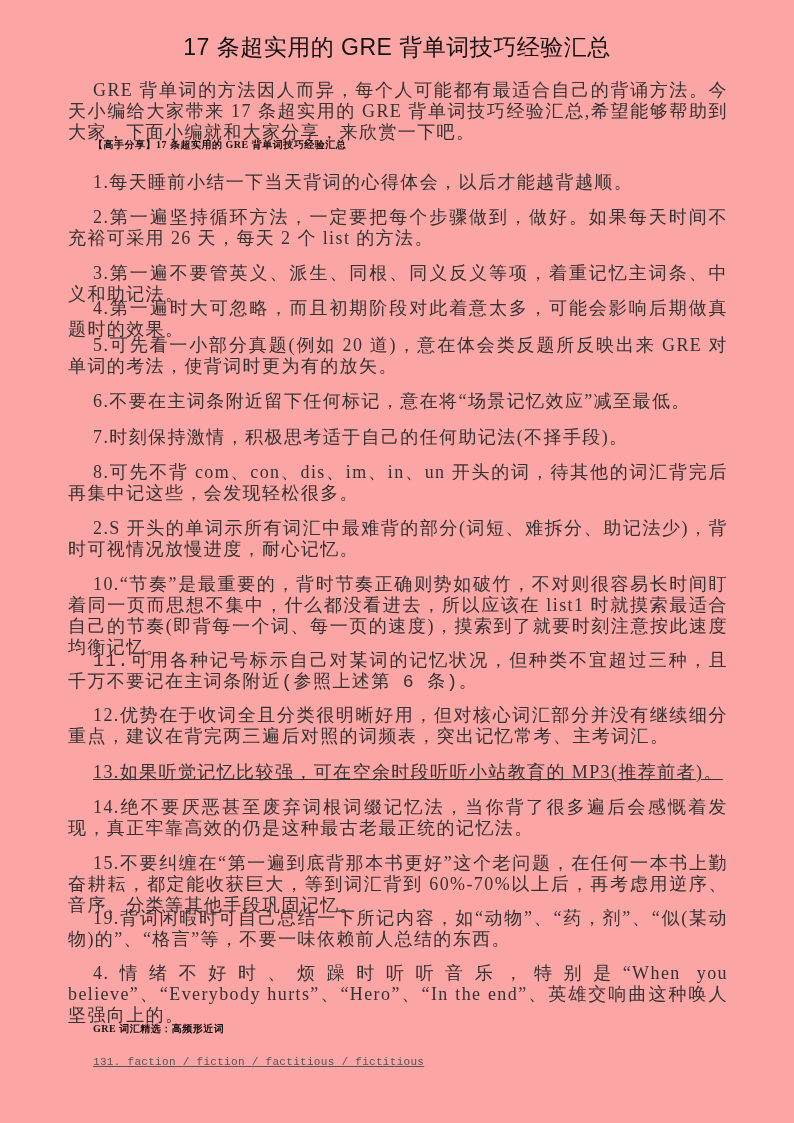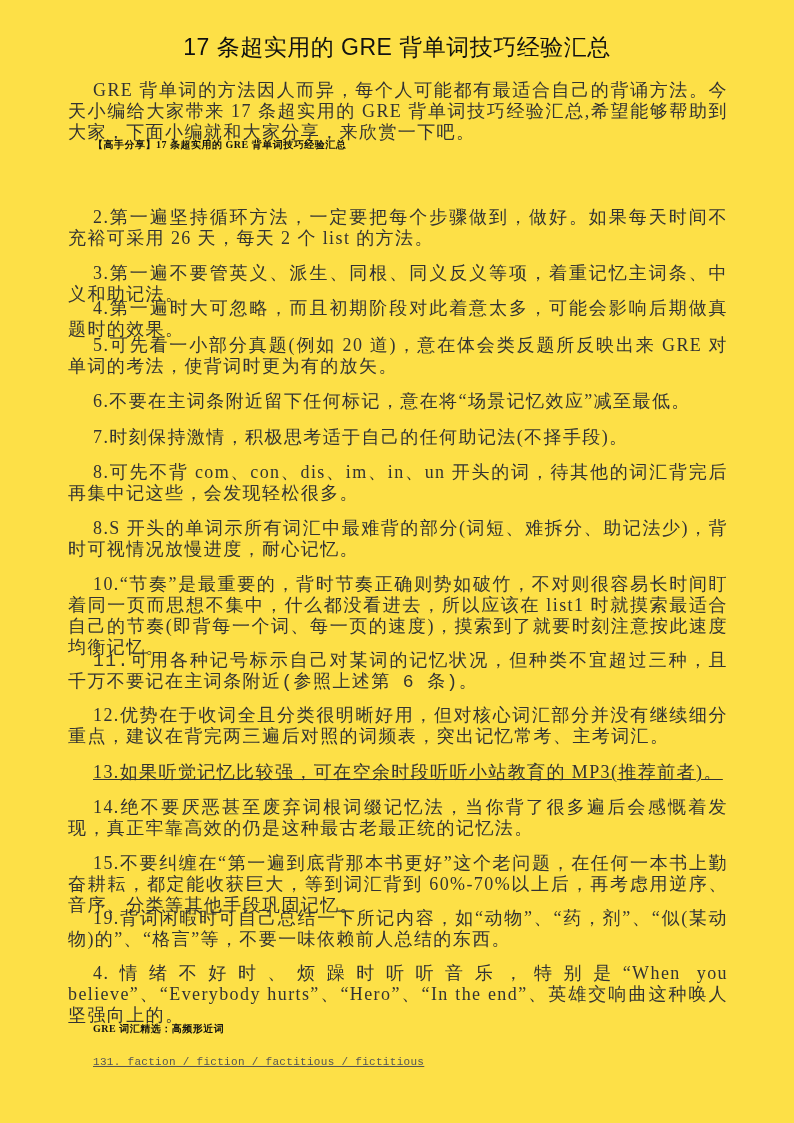--- a/index.html
+++ b/index.html
@@ -1,19 +1,19 @@
 <!DOCTYPE html>
 <html><head>
   <meta charset="utf-8">
   <style>
     html, body { margin: 0; padding: 0; background: #ffffff; }
     body { width: 794px; height: 1123px; overflow: hidden; position: relative; }
     .page {
       position: absolute; left: 0; top: 0; width: 794px; height: 1123px;
-      background: #fde047; color: #222;
+      background: #fca5a5; color: #222;
     }
     .title {
       position: absolute; left: 0; top: 32px; width: 794px; text-align: center;
       font-family: "Liberation Sans", "DejaVu Sans", sans-serif;
       font-size: 23px; color: #111; letter-spacing: 0.5px;
     }
     .para {
       position: absolute; left: 68px; width: 660px;
       font-family: "Liberation Serif", "DejaVu Serif", serif;
       font-size: 18px; line-height: 21px; color: #333;
@@ -36,28 +36,29 @@
 </head>
 <body>
 
 <div class="page">
   <div class="title">17 条超实用的 GRE 背单词技巧经验汇总</div>
 
   <div class="para" style="top:80px;">GRE 背单词的方法因人而异，每个人可能都有最适合自己的背诵方法。今天小编给大家带来 17 条超实用的 GRE 背单词技巧经验汇总,希望能够帮助到大家，下面小编就和大家分享，来欣赏一下吧。</div>
 
   <div class="heading" style="top:134px;">【高手分享】17 条超实用的 GRE 背单词技巧经验汇总</div>
 
+  <div class="para" style="top:172px;">1.每天睡前小结一下当天背词的心得体会，以后才能越背越顺。</div>
   <div class="para" style="top:207px;">2.第一遍坚持循环方法，一定要把每个步骤做到，做好。如果每天时间不充裕可采用 26 天，每天 2 个 list 的方法。</div>
   <div class="para" style="top:263px;">3.第一遍不要管英义、派生、同根、同义反义等项，着重记忆主词条、中义和助记法。</div>
   <div class="para" style="top:298px;">4.第一遍时大可忽略，而且初期阶段对此着意太多，可能会影响后期做真题时的效果。</div>
   <div class="para" style="top:335px;">5.可先看一小部分真题(例如 20 道)，意在体会类反题所反映出来 GRE 对单词的考法，使背词时更为有的放矢。</div>
   <div class="para" style="top:391px;">6.不要在主词条附近留下任何标记，意在将“场景记忆效应”减至最低。</div>
   <div class="para" style="top:427px;">7.时刻保持激情，积极思考适于自己的任何助记法(不择手段)。</div>
   <div class="para" style="top:462px;">8.可先不背 com、con、dis、im、in、un 开头的词，待其他的词汇背完后再集中记这些，会发现轻松很多。</div>
-  <div class="para" style="top:518px;">8.S 开头的单词示所有词汇中最难背的部分(词短、难拆分、助记法少)，背时可视情况放慢进度，耐心记忆。</div>
+  <div class="para" style="top:518px;">2.S 开头的单词示所有词汇中最难背的部分(词短、难拆分、助记法少)，背时可视情况放慢进度，耐心记忆。</div>
   <div class="para" style="top:574px;">10.“节奏”是最重要的，背时节奏正确则势如破竹，不对则很容易长时间盯着同一页而思想不集中，什么都没看进去，所以应该在 list1 时就摸索最适合自己的节奏(即背每一个词、每一页的速度)，摸索到了就要时刻注意按此速度均衡记忆。</div>
   <div class="para" style="top:651px;font-family:Liberation Mono, monospace;">11.可用各种记号标示自己对某词的记忆状况，但种类不宜超过三种，且千万不要记在主词条附近(参照上述第 6 条)。</div>
   <div class="para" style="top:705px;">12.优势在于收词全且分类很明晰好用，但对核心词汇部分并没有继续细分重点，建议在背完两三遍后对照的词频表，突出记忆常考、主考词汇。</div>
   <div class="para" style="top:762px;text-decoration:underline;">13.如果听觉记忆比较强，可在空余时段听听小站教育的 MP3(推荐前者)。</div>
   <div class="para" style="top:797px;">14.绝不要厌恶甚至废弃词根词缀记忆法，当你背了很多遍后会感慨着发现，真正牢靠高效的仍是这种最古老最正统的记忆法。</div>
   <div class="para" style="top:853px;">15.不要纠缠在“第一遍到底背那本书更好”这个老问题，在任何一本书上勤奋耕耘，都定能收获巨大，等到词汇背到 60%-70%以上后，再考虑用逆序、音序、分类等其他手段巩固记忆。</div>
   <div class="para" style="top:908px;">19.背词闲暇时可自己总结一下所记内容，如“动物”、“药，剂”、“似(某动物)的”、“格言”等，不要一味依赖前人总结的东西。</div>
   <div class="para" style="top:963px;">4.情绪不好时、烦躁时听听音乐，特别是“When you believe”、“Everybody hurts”、“Hero”、“In the end”、英雄交响曲这种唤人坚强向上的。</div>
 
   <div class="heading" style="top:1018px;">GRE 词汇精选：高频形近词</div>

